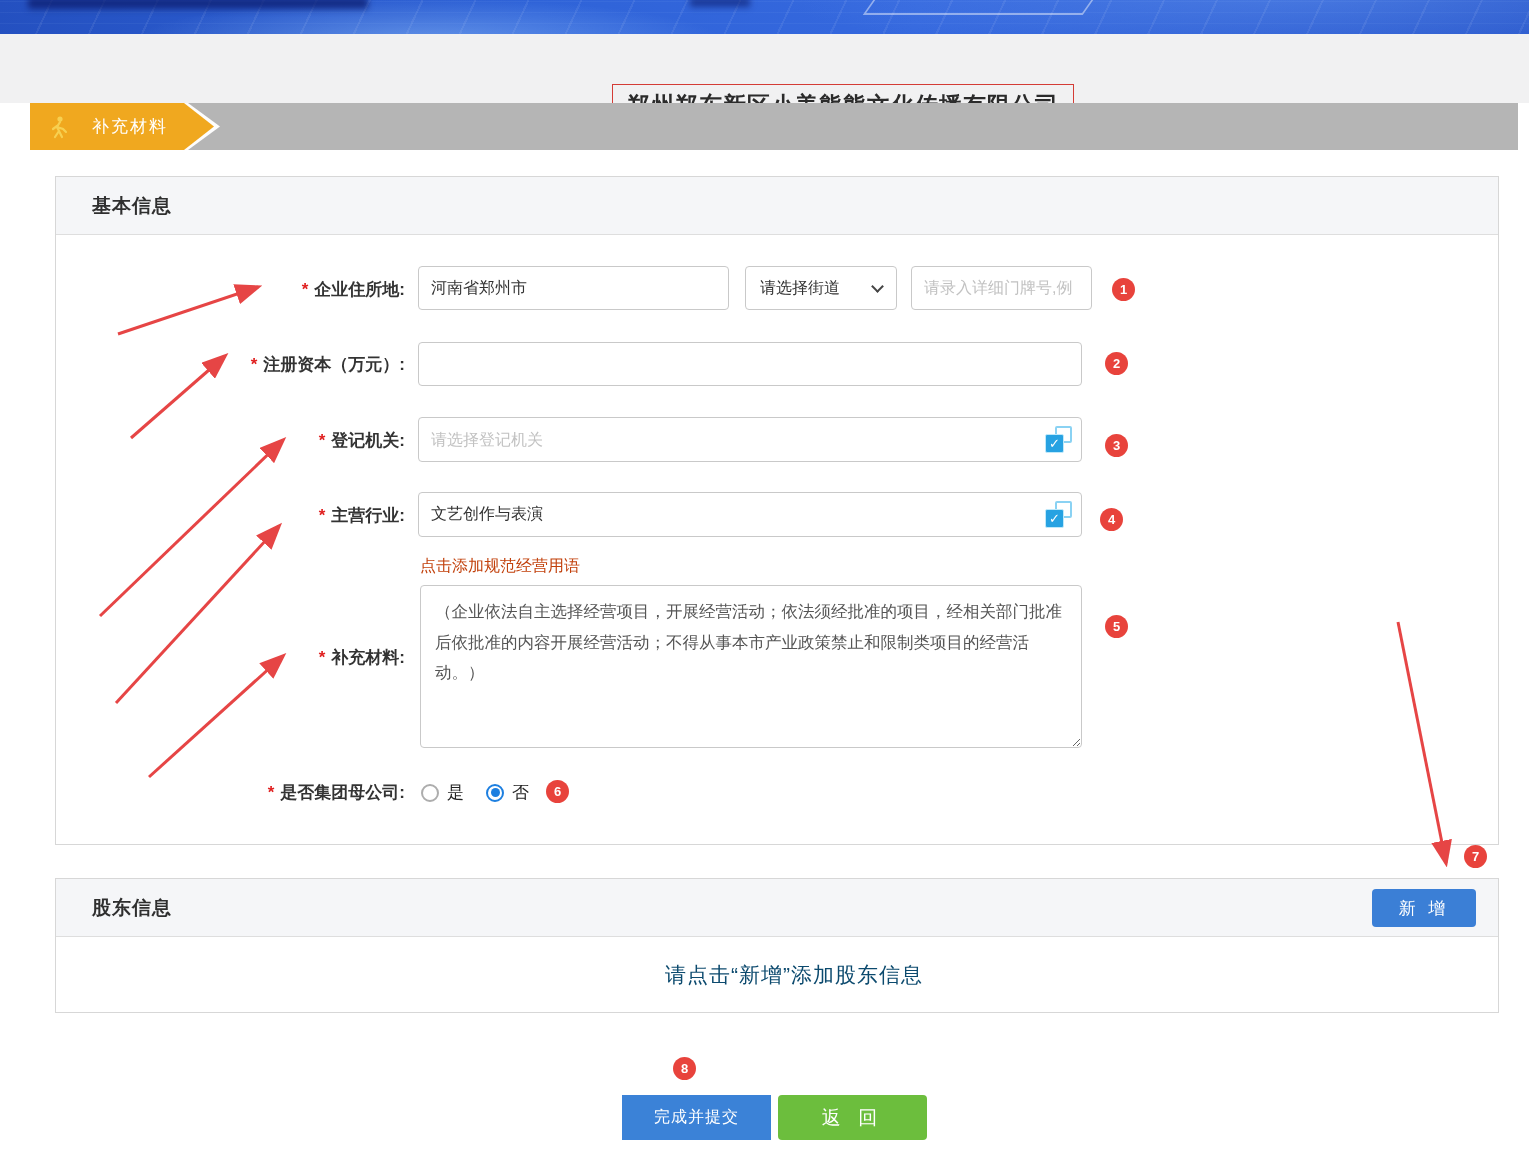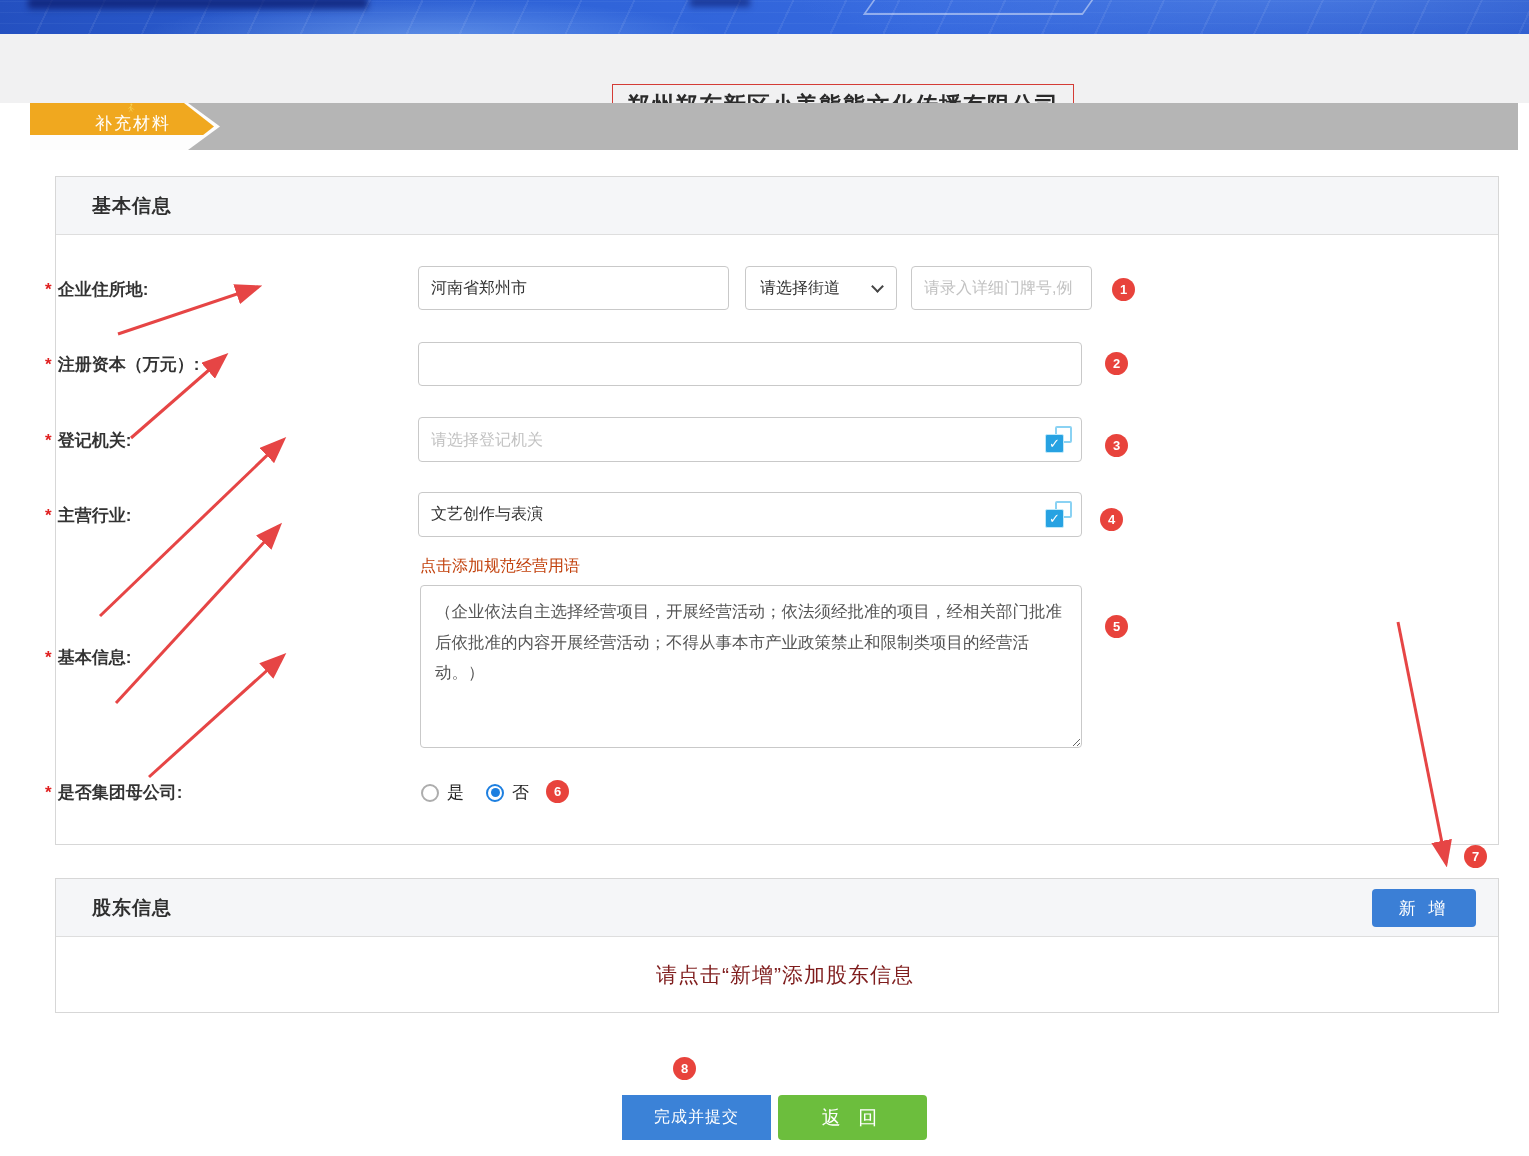--- a/index.html
+++ b/index.html
@@ -26,34 +26,34 @@
   
   .title-strip { position:absolute; left:0; top:34px; width:1529px; height:69px; background:#f1f1f2; }
   .company-box { position:absolute; left:612px; top:50px; height:42px; padding:0 14px;
     border:1px solid #d43c36; background:#f1f1f2; display:flex; align-items:center; }
   .company-box span { font-size:23px; font-weight:bold; color:#2b2b2b; letter-spacing:1px; }
 
   
   .crumb-bar { position:absolute; left:30px; top:103px; width:1488px; height:47px; background:#b5b5b5; }
   .tab-white { position:absolute; left:0; top:0; width:190px; height:47px; background:#fdfdfd;
     clip-path:polygon(0 0, 158px 0, 190px 23.5px, 158px 47px, 0 47px); }
-  .tab-orange { position:absolute; left:0; top:0; width:184px; height:32px; background:#f0a81f;
+  .tab-orange { position:absolute; left:0; top:0; width:184px; height:47px; background:#f0a81f;
     clip-path:polygon(0 0, 154px 0, 184px 23.5px, 154px 47px, 0 47px);
-    display:flex; align-items:center;flex-direction:column; }
+    display:flex; align-items:center; }
   .tab-orange .walker { margin-left:18px; }
   .tab-orange .tab-label { color:#fff; font-size:17px; margin-left:22px; letter-spacing:2px; }
 
   
   .panel { position:absolute; left:55px; width:1444px; background:#fff; border:1px solid #d7d7d7; }
   .panel-basic { top:176px; height:669px; }
   .panel-share { top:878px; height:135px; }
   .panel-head { height:58px; background:#f5f6f8; border-bottom:1px solid #dedede;
     display:flex; align-items:center; padding-left:36px; position:relative; }
   .panel-head .ptitle { font-size:19px; font-weight:bold; color:#2f2f2f; letter-spacing:1px; }
-  .lab-wrap { position:absolute; width:360px; font-size:17px; font-weight:bold; color:#333; }
+  .lab-wrap { position:absolute; text-align:right; width:360px; font-size:17px; font-weight:bold; color:#333; }
   .req { color:#e02020; margin-right:6px; font-weight:bold; }
   .txt-input { position:absolute; border:1px solid #c9c9c9; border-radius:4px;
     font-size:16px; color:#333; padding:0 12px; background:#fff;
     font-family:"Liberation Sans","DejaVu Sans",sans-serif; outline:none; }
   .txt-input::placeholder { color:#c2c2c2; }
   .sel-box { position:absolute; border:1px solid #c9c9c9; border-radius:4px; background:#fff;
     display:flex; align-items:center; justify-content:space-between; padding:0 14px; cursor:pointer; }
   .sel-box .sel-text { font-size:16px; color:#333; }
   .chev { width:9px; height:9px; border-right:2px solid #444; border-bottom:2px solid #444;
     transform:rotate(45deg); margin-top:-4px; }
@@ -70,23 +70,23 @@
     font-family:"Liberation Sans","DejaVu Sans",sans-serif; outline:none; }
   .radio-row { position:absolute; display:flex; align-items:center; gap:8px; }
   .radio { width:18px; height:18px; border-radius:50%; border:2px solid #adadad; background:#fff; cursor:pointer; }
   .radio.checked { border-color:#1d7fe0; position:relative; }
   .radio.checked::after { content:""; position:absolute; inset:2.5px; border-radius:50%; background:#1d7fe0; }
   .radio-lab { font-size:17px; color:#222; margin-right:14px; }
 
   
   .add-btn { position:absolute; right:22px; top:10px; width:104px; height:38px; background:#3b7fd6;
     color:#fff; font-size:17px; border:none; border-radius:4px; cursor:pointer; letter-spacing:4px; }
-  .empty-text { position:absolute; left:8px; top:58px; width:100%; height:76px;
+  .empty-text { position:absolute; left:17px; top:58px; width:100%; height:76px;
     display:flex; align-items:center; justify-content:center;
-    font-size:21px; color:#7f1d1d; letter-spacing:1px; }
+    font-size:21px; color:#0c4a6e; letter-spacing:1px; }
 
   
   .btn-submit { position:absolute; left:622px; top:1095px; width:149px; height:45px;
     background:#3b82d7; color:#fff; font-size:16px; border:none; border-radius:0; cursor:pointer; letter-spacing:1px; }
   .btn-back { position:absolute; left:778px; top:1095px; width:149px; height:45px;
     background:#6cbe3d; color:#fff; font-size:19px; border:none; border-radius:4px; cursor:pointer; letter-spacing:6px; }
 
   
   .badge { position:absolute; width:23px; height:23px; border-radius:50%; background:#e8433c;
     color:#fff; font-size:13px; font-weight:bold; display:flex; align-items:center;
@@ -156,21 +156,21 @@
   </div>
   <input class="txt-input" style="left: 418px; top: 492px; width: 664px; height: 45px;" value="文艺创作与表演">
   <div class="pick-icon" style="left:1045px; top:501px;">
     <span class="back"></span>
       <span class="front"></span>
   </div>
 
   <a class="blue-link" style="left:420px; top:556px;">点击添加规范经营用语</a>
 
   <div class="lab-wrap" style="left:45px; top:646px;">
-    <span class="req">*</span><span>基本信息:</span>
+    <span class="req">*</span><span>补充材料:</span>
   </div>
   <textarea class="scope" style="left: 420px; top: 585px; width: 662px; height: 163px;">（企业依法自主选择经营项目，开展经营活动；依法须经批准的项目，经相关部门批准后依批准的内容开展经营活动；不得从事本市产业政策禁止和限制类项目的经营活动。）</textarea>
 
   <div class="lab-wrap" style="left:45px; top:781px;">
     <span class="req">*</span><span>是否集团母公司:</span>
   </div>
   <div class="radio-row" style="left:421px; top:781px;">
     <span class="radio"></span>
     <span class="radio-lab">是</span>
     <span class="radio checked"></span>

